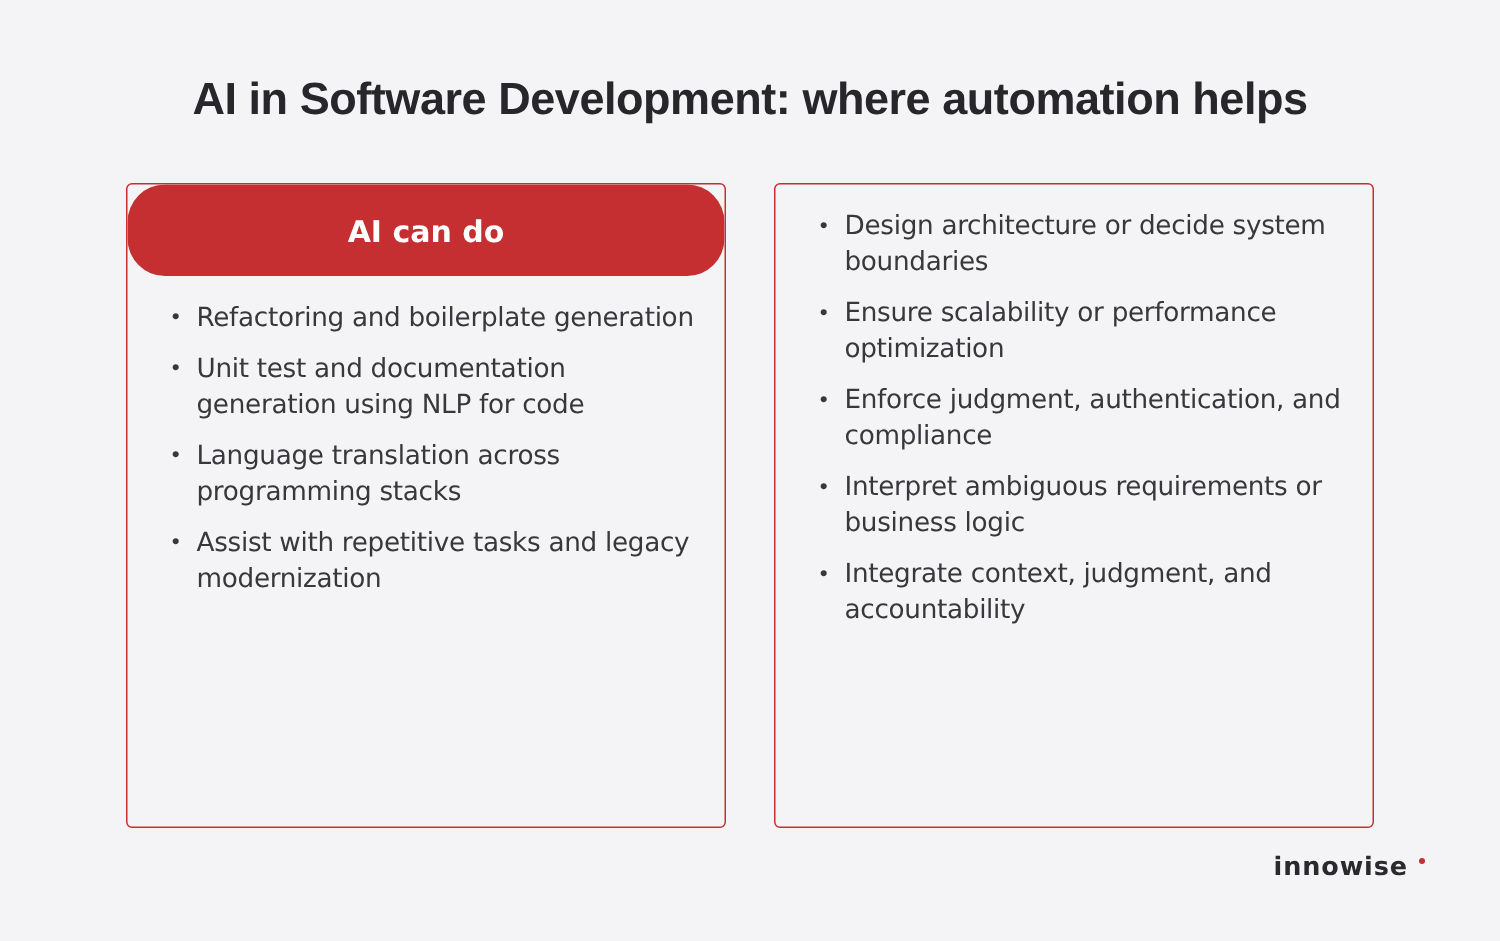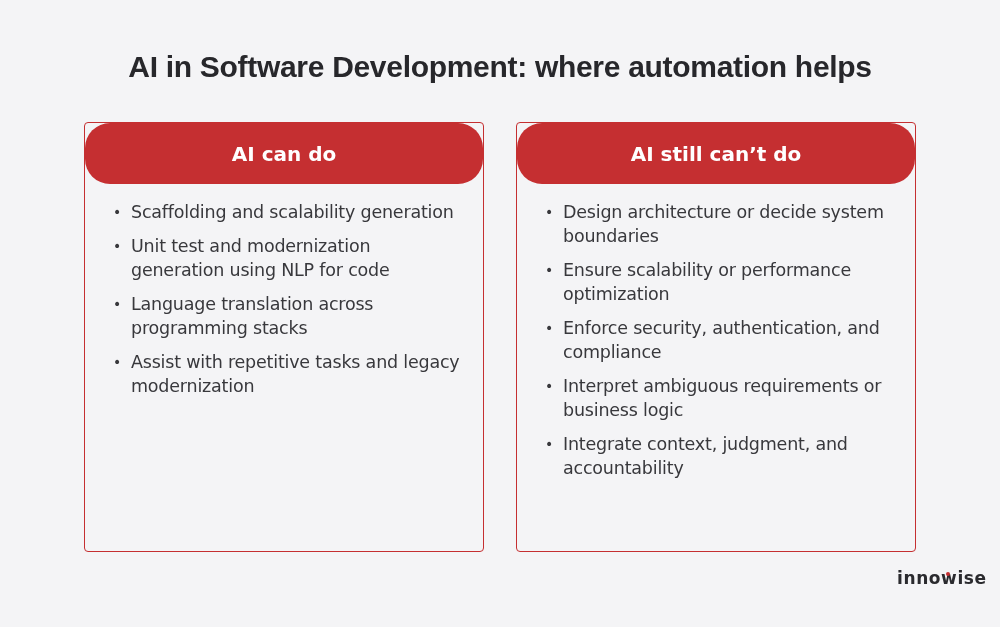--- a/index.html
+++ b/index.html
@@ -28,47 +28,46 @@
   li {
     position: relative; padding-left: 18px; font-size: 17.5px; line-height: 24px;
     color: #38383c; margin-bottom: 10px; font-family: "DejaVu Sans", sans-serif;
     letter-spacing: -0.2px;
   }
   li::before {
     content: "•"; position: absolute; left: 0; top: 0; font-size: 14px; color: #38383c;
   }
   .logo {
     position: absolute; left: 849px; top: 568px; font-size: 17px; font-weight: bold;
-    color: #2a2a2e; letter-spacing: 0.6px; font-family: "DejaVu Sans", sans-serif; margin-left: 48px;
+    color: #2a2a2e; letter-spacing: 0.6px; font-family: "DejaVu Sans", sans-serif;
   }
   .logo-dot {
     position: absolute; left: 946px; top: 572px; width: 4px; height: 4px;
     border-radius: 50%; background: #c52f31;
   }
 </style>
 </head>
 <body>
 
 <div class="title">AI in Software Development: where automation helps</div>
 
 <div class="panel left">
   <div class="panel-header">AI can do</div>
   <ul>
-    <li>Scaffolding and scalability generation</li>
-    <li> Unit test and modernization generation using NLP for code</li>
+    <li>Refactoring and boilerplate generation</li>
+    <li> Unit test and documentation generation using NLP for code</li>
     <li> Language translation across programming stacks</li>
     <li>Assist with repetitive tasks and legacy modernization</li>
   </ul>
 </div>
 
 <div class="panel right">
-  <div class="panel-header">AI still can’t do</div>
   <ul>
     <li>Design architecture or decide system boundaries</li>
     <li>Ensure scalability or performance optimization</li>
-    <li> Enforce security, authentication, and compliance</li>
+    <li> Enforce judgment, authentication, and compliance</li>
     <li> Interpret ambiguous requirements or business logic</li>
     <li>Integrate context, judgment, and accountability</li>
   </ul>
 </div>
 
 <div class="logo">innowise</div>
 <div class="logo-dot"></div>
 
 </body></html>

